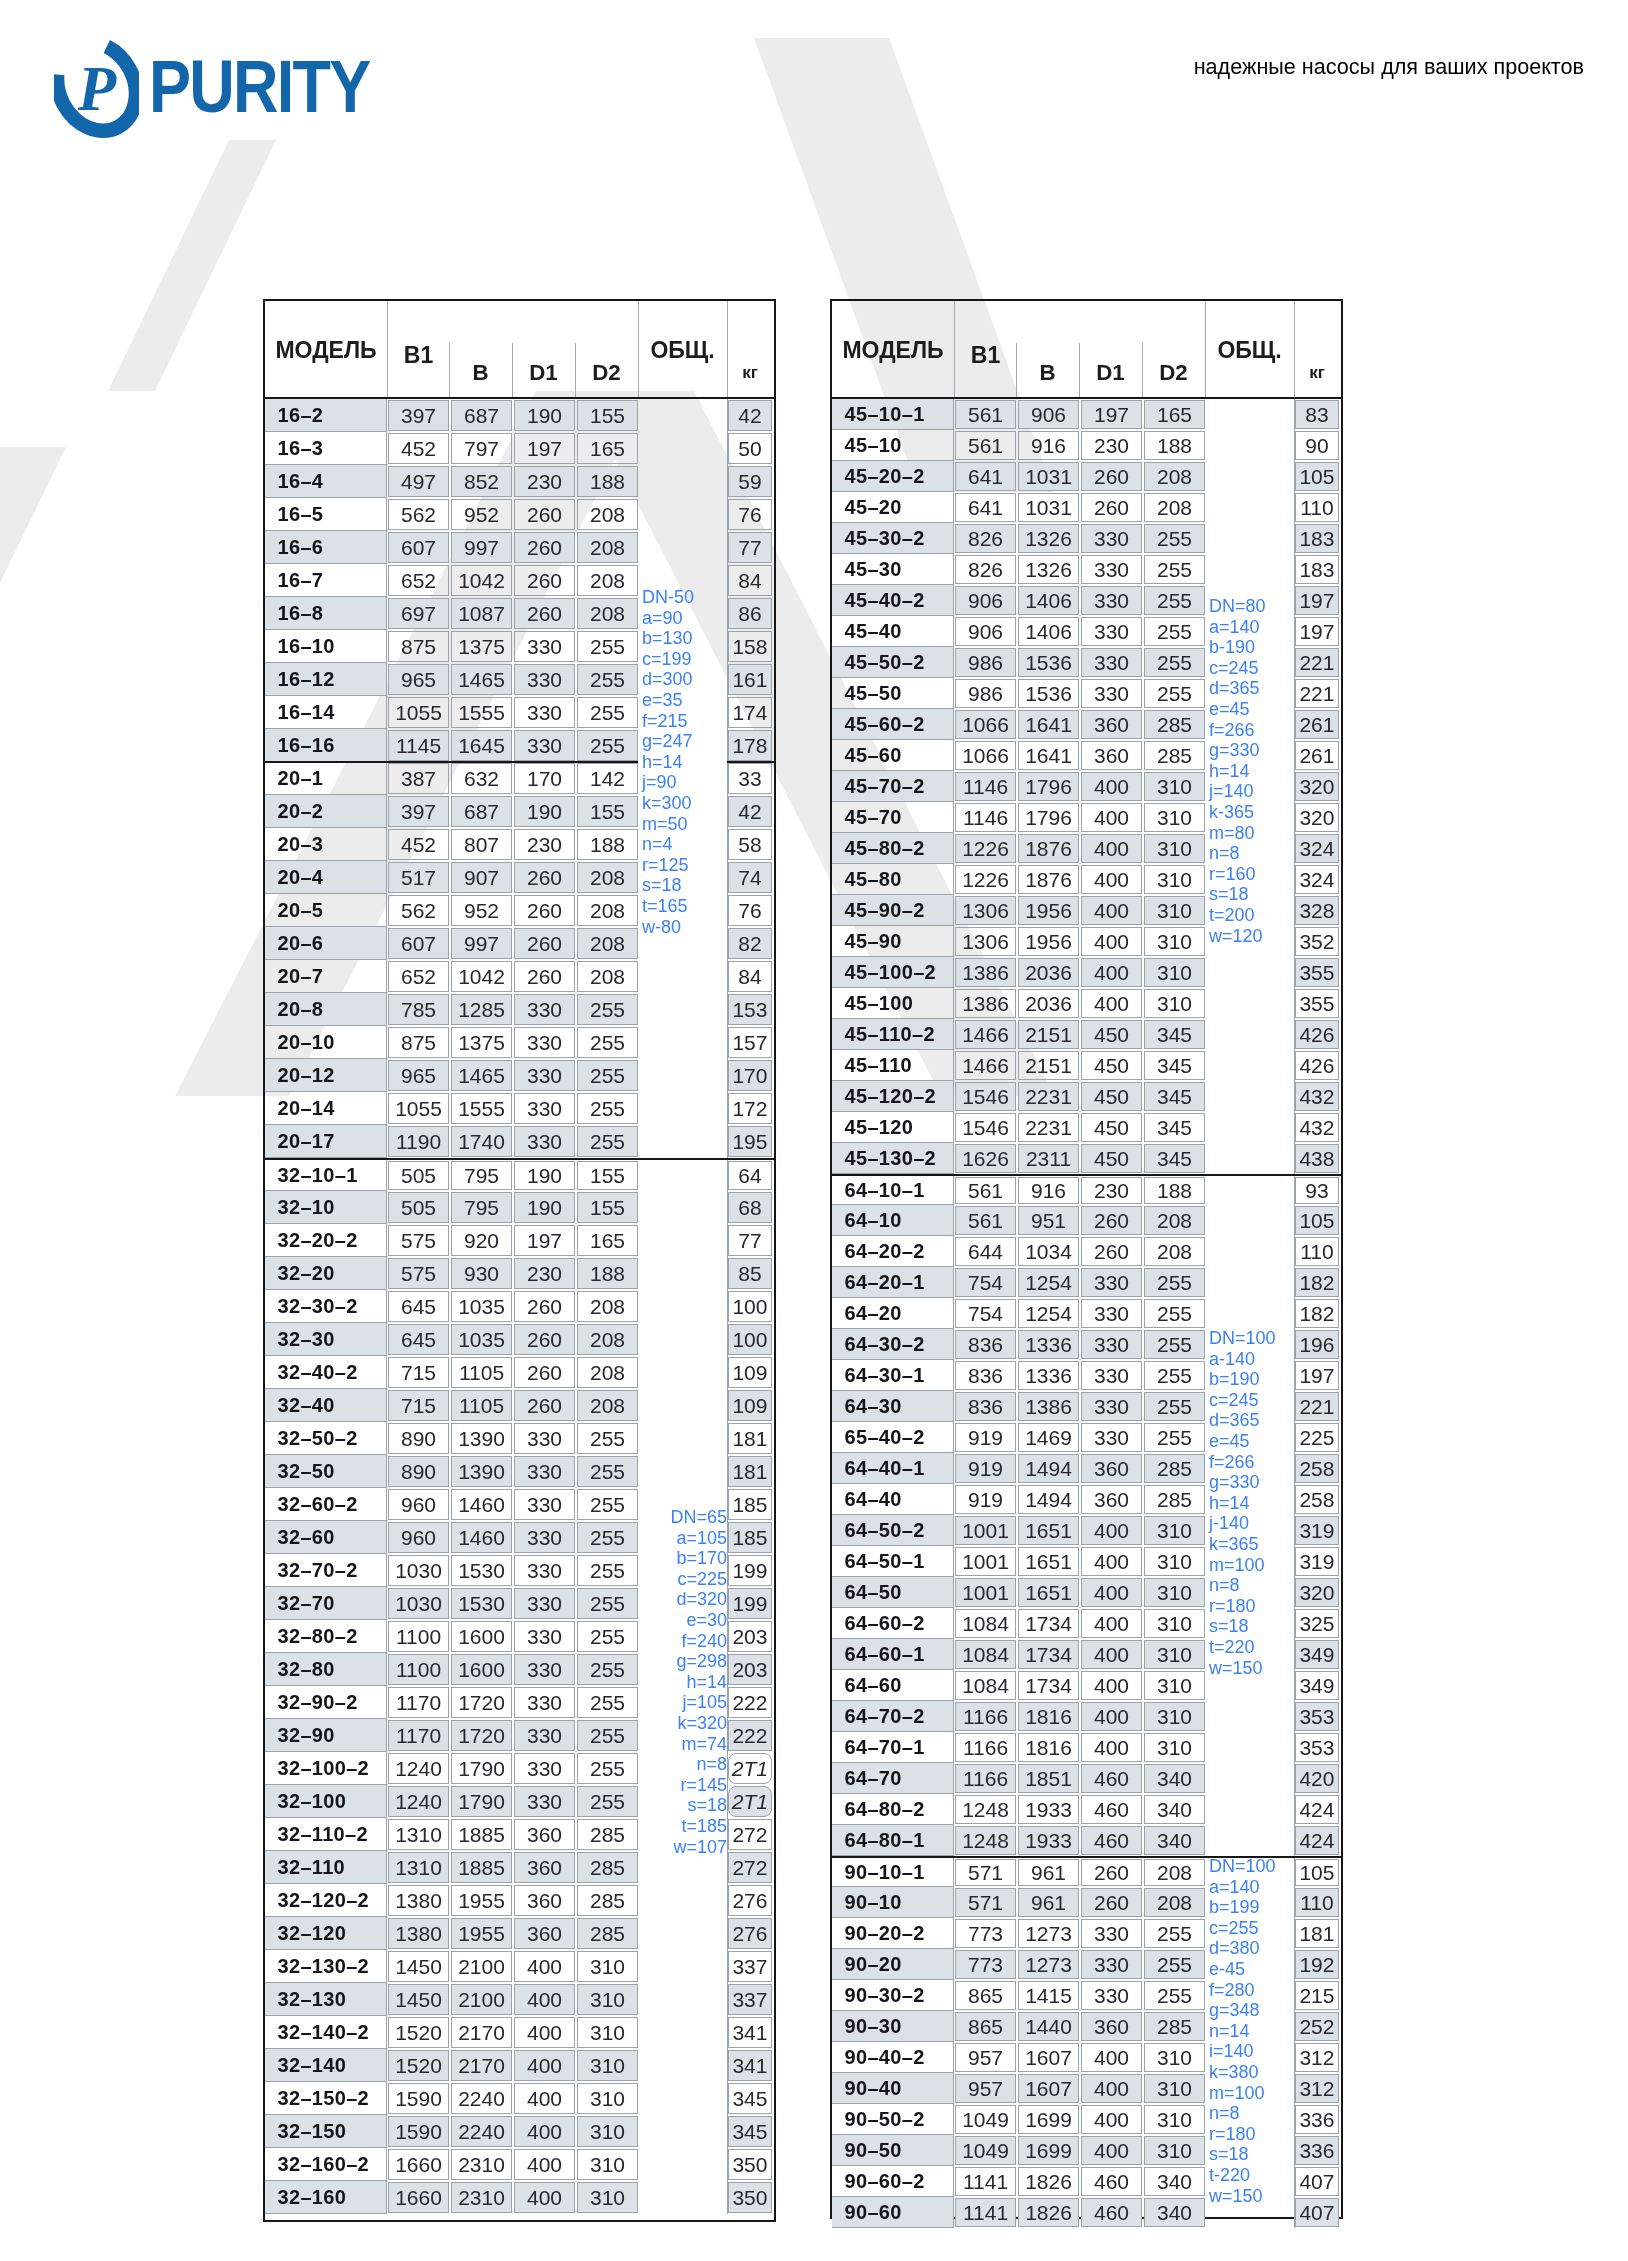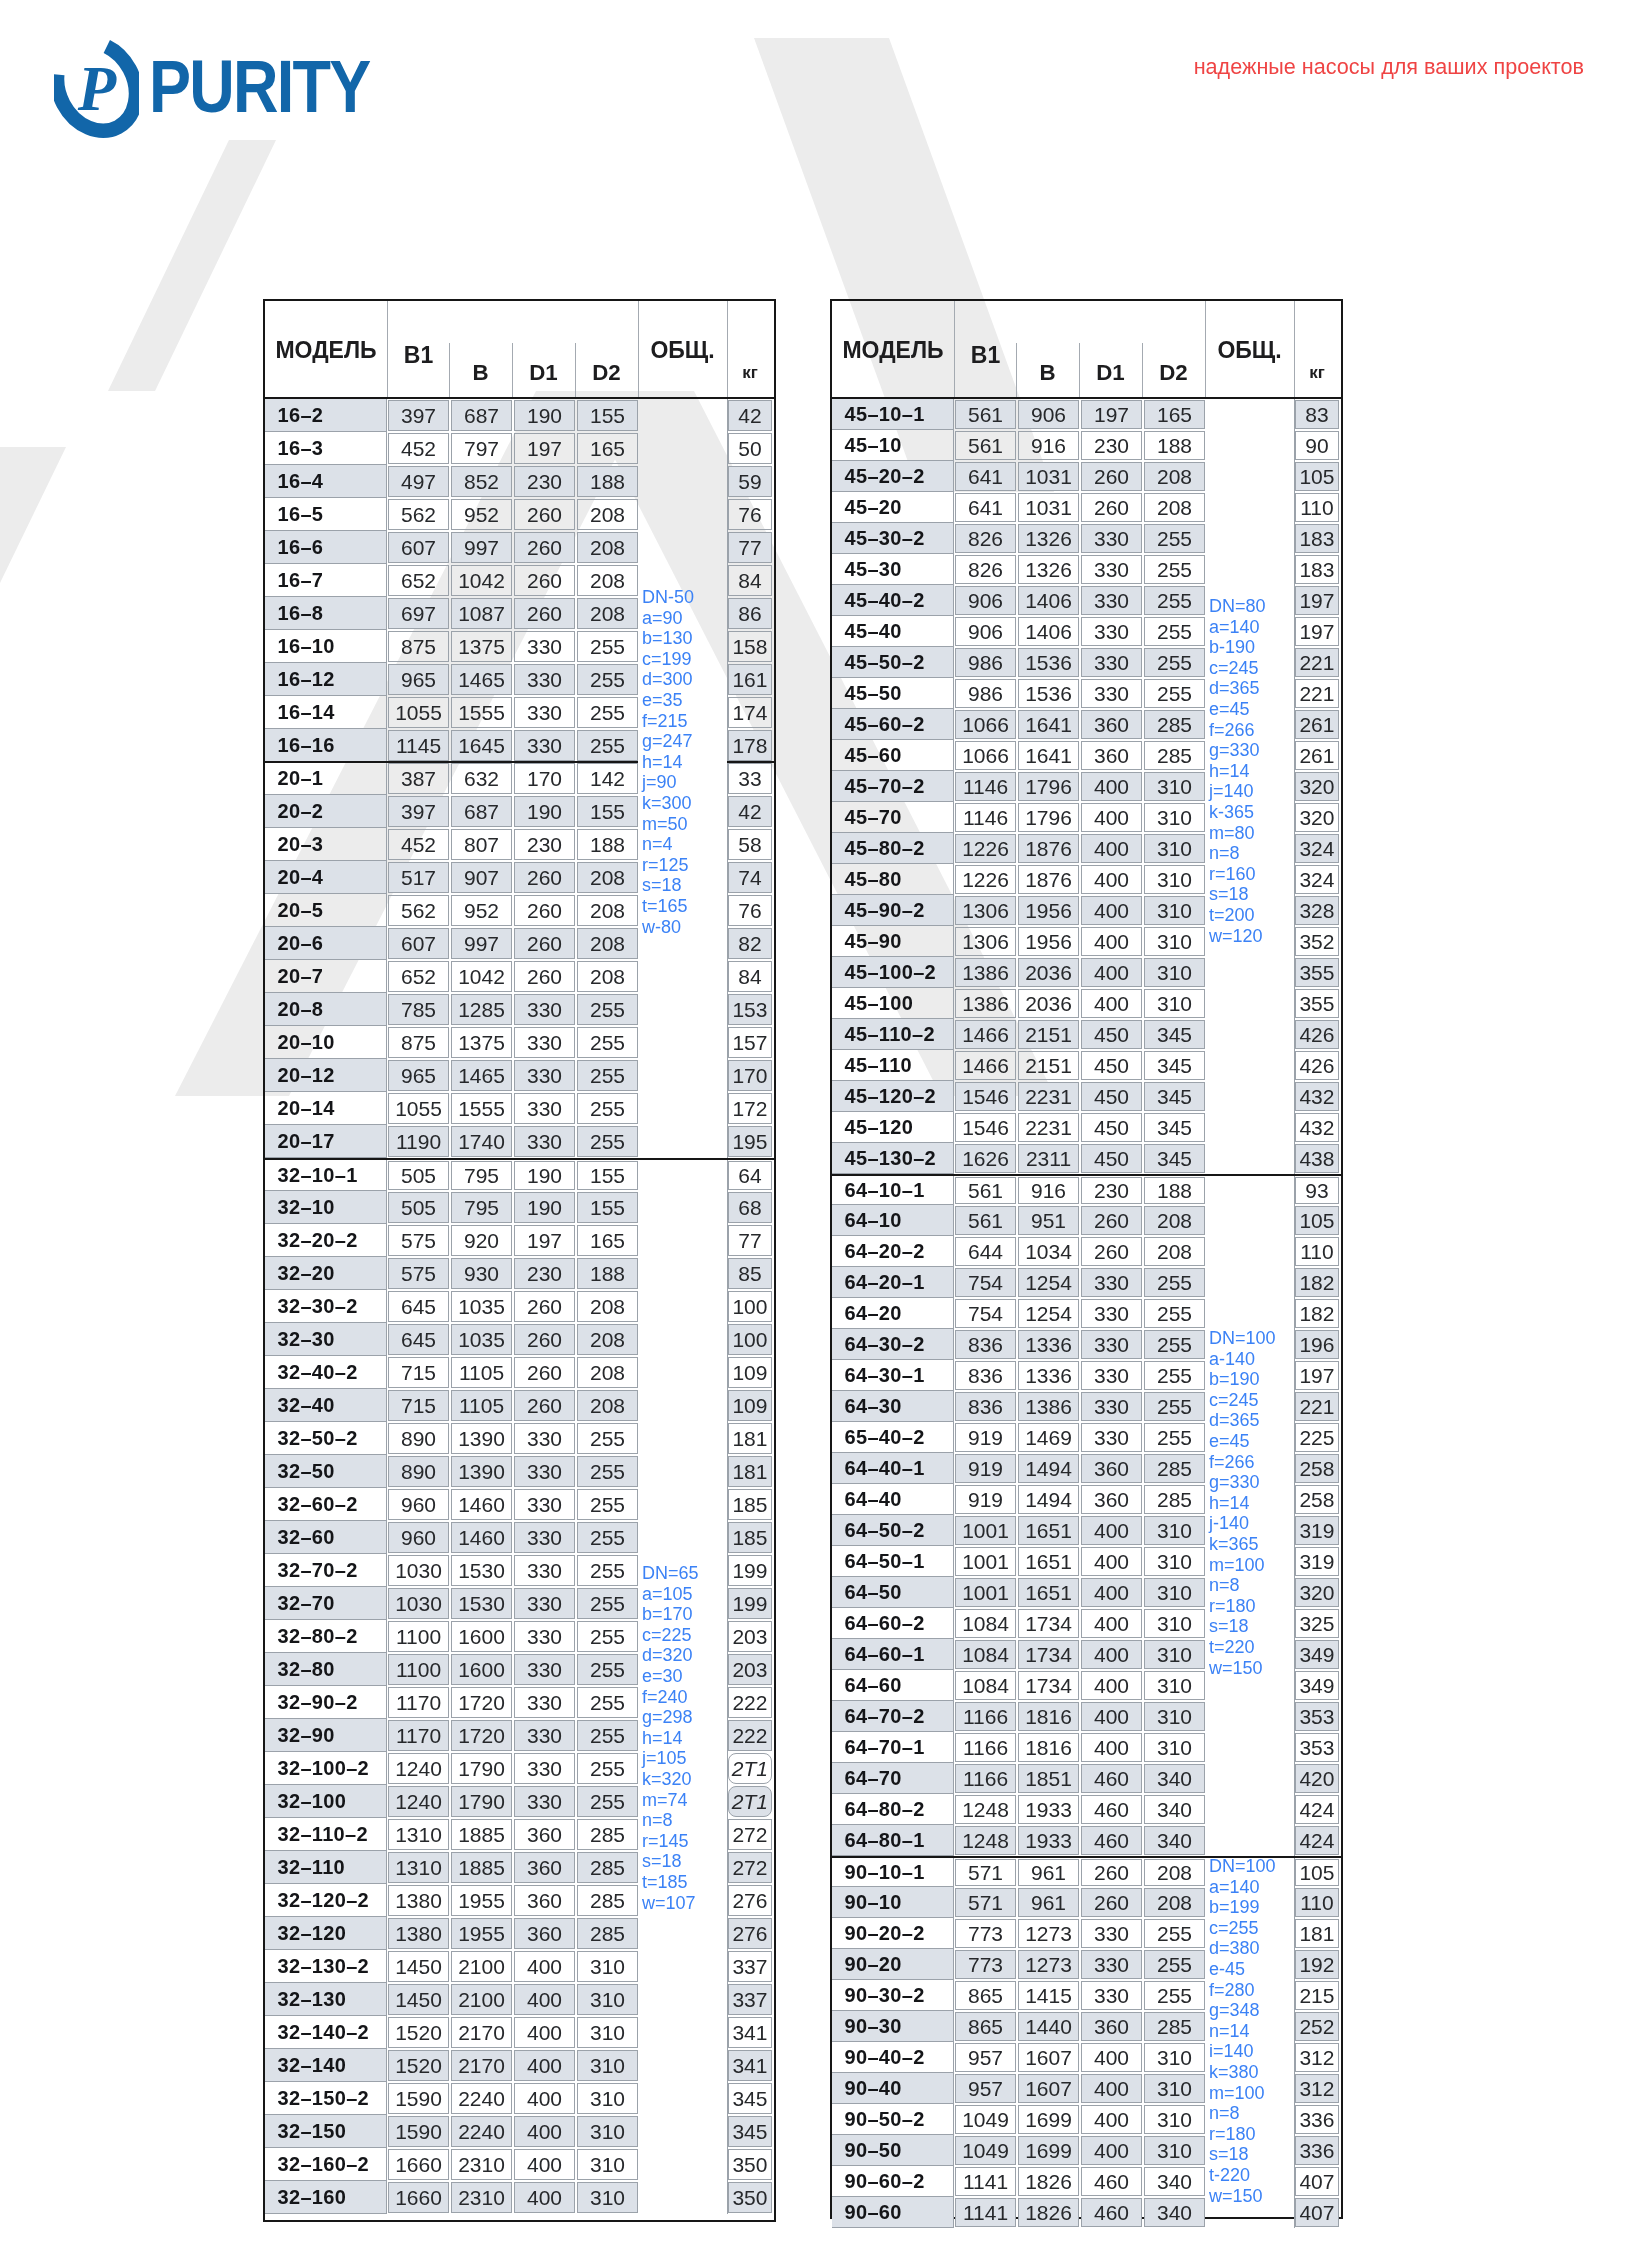--- a/index.html
+++ b/index.html
@@ -12,21 +12,21 @@
   .wm2{left:175px;top:391px;width:475px;height:705px;clip-path:polygon(76% 0,100% 0,24% 100%,0 100%);}
   .wm3{left:580px;top:391px;width:475px;height:705px;clip-path:polygon(0 0,24% 0,100% 100%,76% 100%);}
   .wm4{left:0;top:447px;width:66px;height:136px;clip-path:polygon(0 0,100% 0,0 100%);}
   .wm5{left:108px;top:140px;width:168px;height:251px;clip-path:polygon(72% 0,100% 0,28% 100%,0 100%);}
 
   
   .brand{position:absolute;left:54px;top:34px;display:flex;align-items:center;z-index:2;}
   .brand svg{width:85px;height:105px;margin-right:9.8px;}
   .logo-text{font-size:75px;font-weight:bold;color:#1266a9;letter-spacing:-2.1px;
              transform:scaleX(.84);transform-origin:left center;line-height:1;}
-  .tagline{position:absolute;right:45px;top:54px;font-size:21.6px;color:#ef4444;z-index:2;}
+  .tagline{position:absolute;right:45px;top:54px;font-size:21.6px;color:#000000;z-index:2;}
 
   
   .tbl{position:absolute;z-index:1;border:2.1px solid #161616;box-sizing:border-box;background:transparent;}
   .tbl-left {left:263px;top:299px;width:513px;height:1923px;}
   .tbl-right{left:830px;top:299px;width:513px;height:1920px;}
 
   .thead{position:relative;height:98px;border-bottom:2.1px solid #161616;box-sizing:border-box;}
   .thead .hl{position:absolute;display:flex;align-items:center;justify-content:center;
              font-weight:bold;color:#1d1d1f;}
   .h-model{left:0;width:122px;top:0;height:98px;font-size:23px;}
@@ -56,21 +56,21 @@
   .tbl-left  .row:nth-child(24),
   .tbl-right .row:nth-child(26),
   .tbl-right .row:nth-child(48){border-top:2.1px solid #161616;}
   .tbl-left .row:nth-child(12){position:relative;}
   .tbl-left .row:nth-child(12)::before{content:"";position:absolute;left:0;top:-0.7px;width:373px;height:2.1px;background:#161616;z-index:3;}
   .tbl-left .row:nth-child(12)::after {content:"";position:absolute;left:462px;right:0;top:-0.7px;height:2.1px;background:#161616;z-index:3;}
 
   
   .dnblock{position:absolute;left:377px;width:85px;font-size:18px;line-height:20.6px;
            color:#3b82f6;white-space:pre-line;z-index:2;}
-  .dn-l1{top:286px;} .dn-l2{top:1262px;}
+  .dn-l1{top:286px;} .dn-l2{top:1206px;text-align:right;}
   .dn-r1{top:295px;} .dn-r2{top:1027px;} .dn-r3{top:1555px;}
 </style>
 </head>
 <body>
 
 <div class="page">
 
   <div class="wm wm1"></div>
   <div class="wm wm2"></div>
   <div class="wm wm3"></div>

